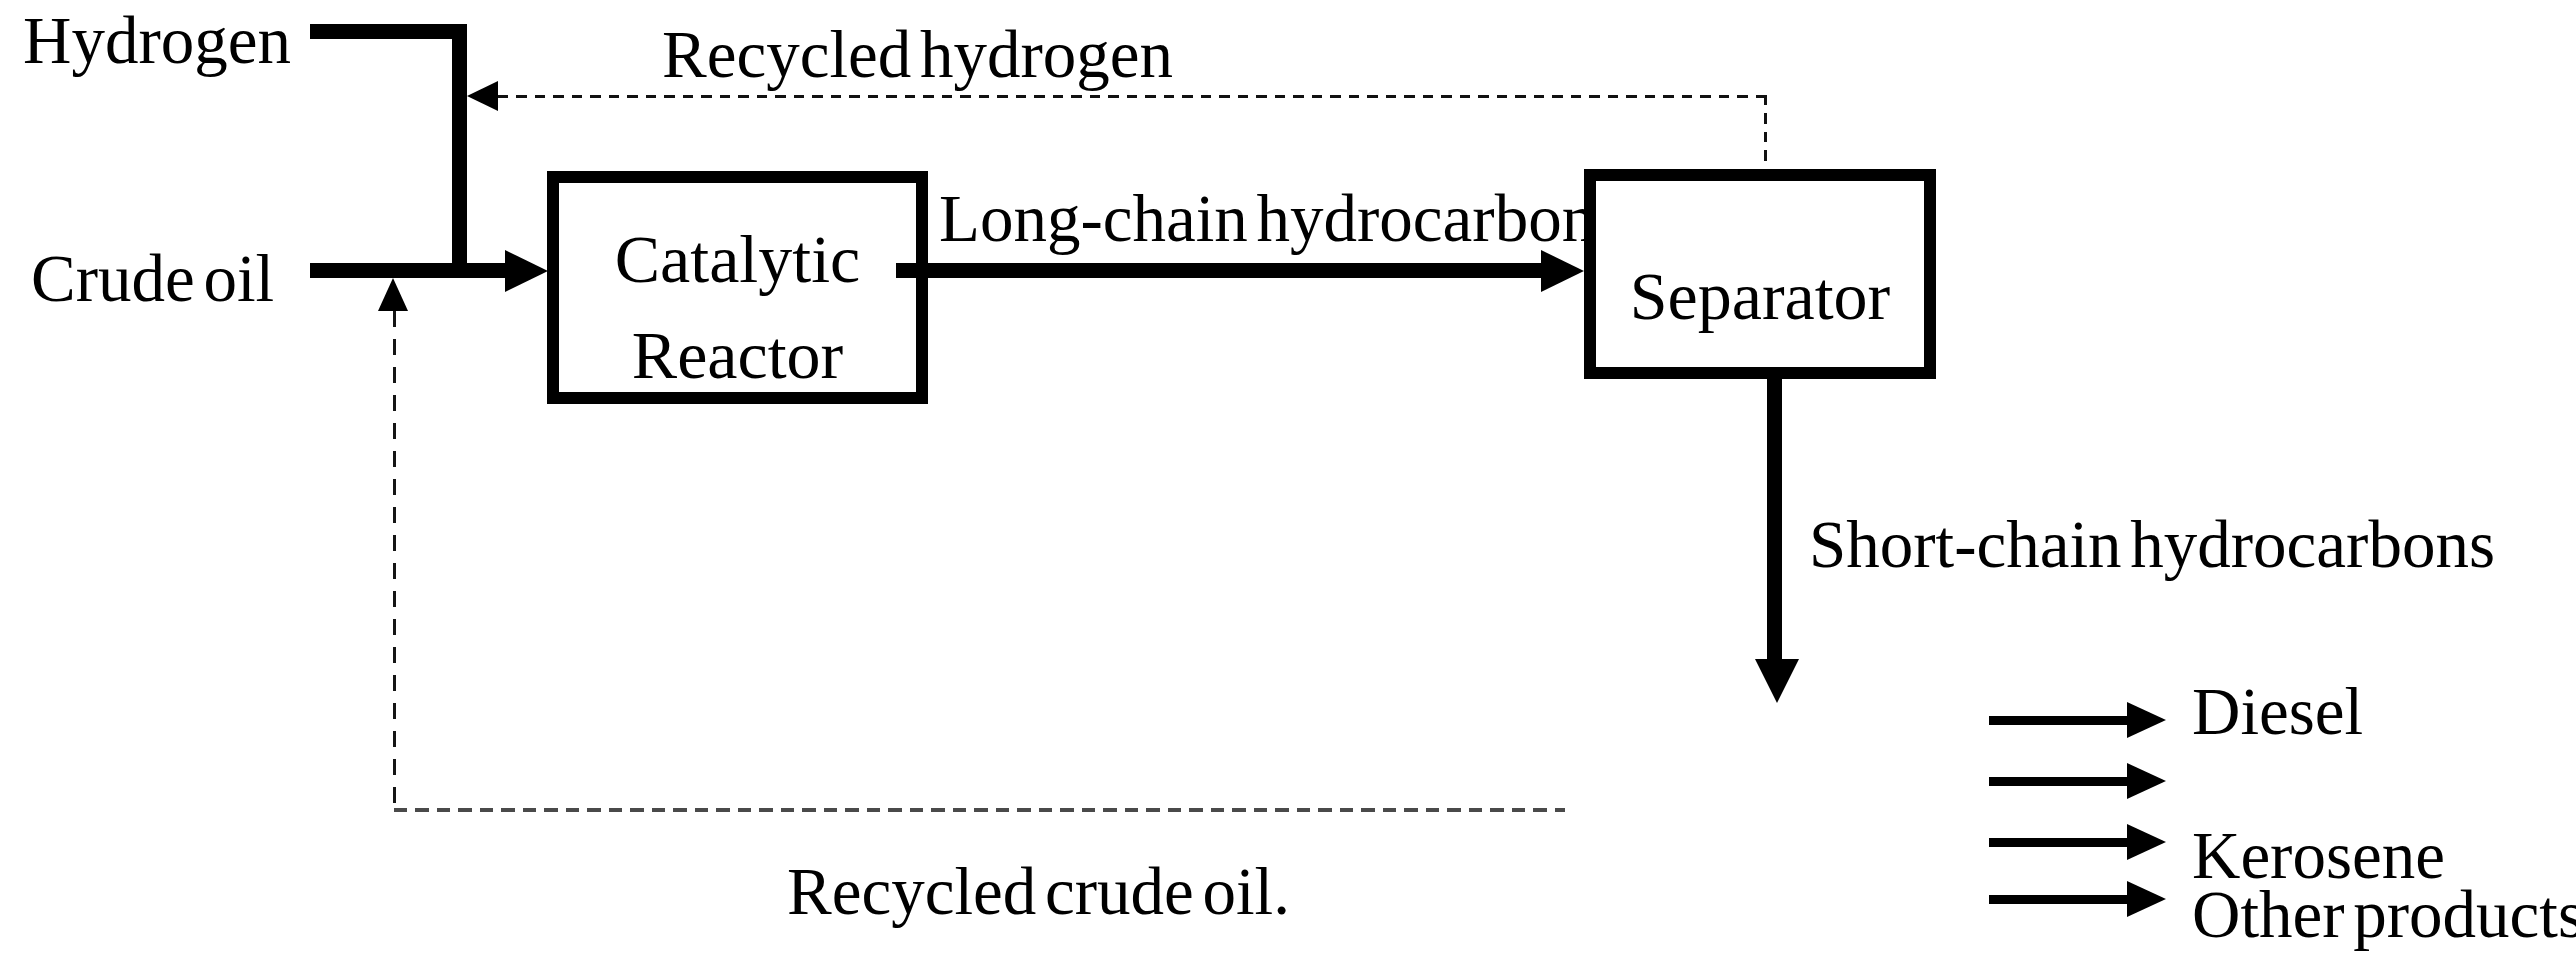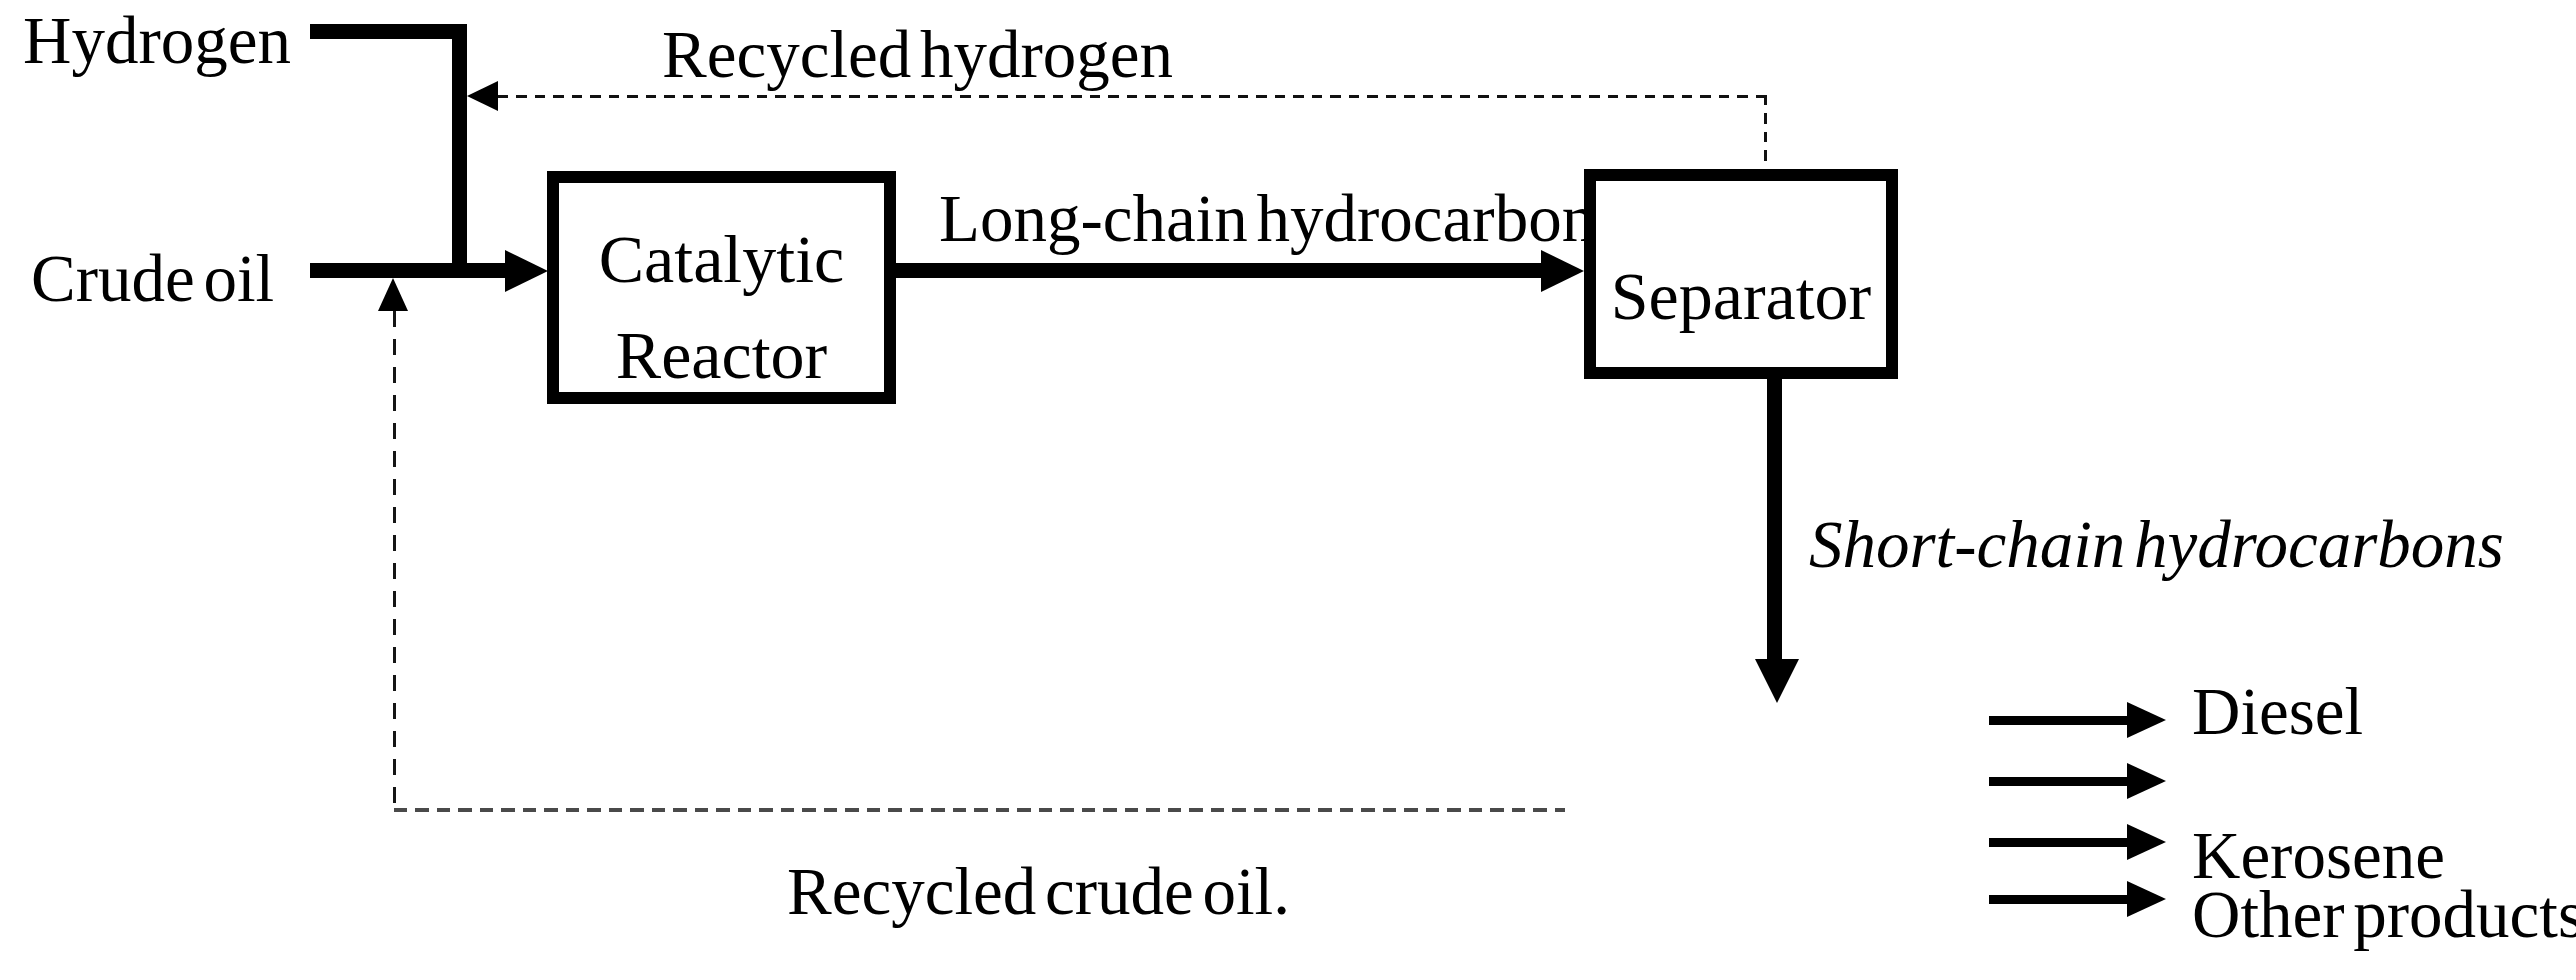--- a/index.html
+++ b/index.html
@@ -44,33 +44,33 @@
 </head>
 <body>
 
 <div class="canvas">
 
   <div class="lbl" style="left:23px; top:7.4px;">Hydrogen</div>
   <div class="lbl" style="left:23px; top:245px;margin-left:8px;">Crude oil</div>
 
   <div class="lbl" style="left:662px;  top:21px;">Recycled hydrogen</div>
   <div class="lbl" style="left:939px; top:185px;">Long-chain hydrocarbons</div>
-  <div class="lbl" style="left:1809px; top:511px;font-style:italic;">Short-chain hydrocarbons</div>
+  <div class="lbl" style="left:1809px; top:511px;">Short-chain hydrocarbons</div>
   <div class="lbl" style="left:787px; top:858px;">Recycled crude oil.</div>
 
   <div class="lbl" style="left:2192px; top:678px;">Diesel</div>
   <div class="lbl" style="left:2192px; top:822px;">Kerosene</div>
   <div class="lbl" style="left:2192px; top:881px;">Other products</div>
 
-  <div class="node" style="left:547px; top:171px; width:349px; height:233px; padding-top:40px;">
+  <div class="node" style="left:547px; top:171px; width:381px; height:233px; padding-top:40px;">
     <div>Catalytic</div>
     <div>Reactor</div>
   </div>
 
-  <div class="node" style="left:1584px; top:169px; width:314px; height:210px; padding-top:46px;">
+  <div class="node" style="left:1584px; top:169px; width:352px; height:210px; padding-top:46px;">
     <div>Separator</div>
   </div>
 
 
   <div class="line" style="left:310px; top:24.4px; width:157px; height:15px;"></div>
   <div class="line" style="left:452px; top:24.4px; width:15px; height:253px;"></div>
 
   <div class="line" style="left:310px; top:263px; width:196px; height:15px;"></div>
   <div class="tri tri-right" style="left:505px; top:250px;"></div>
 

